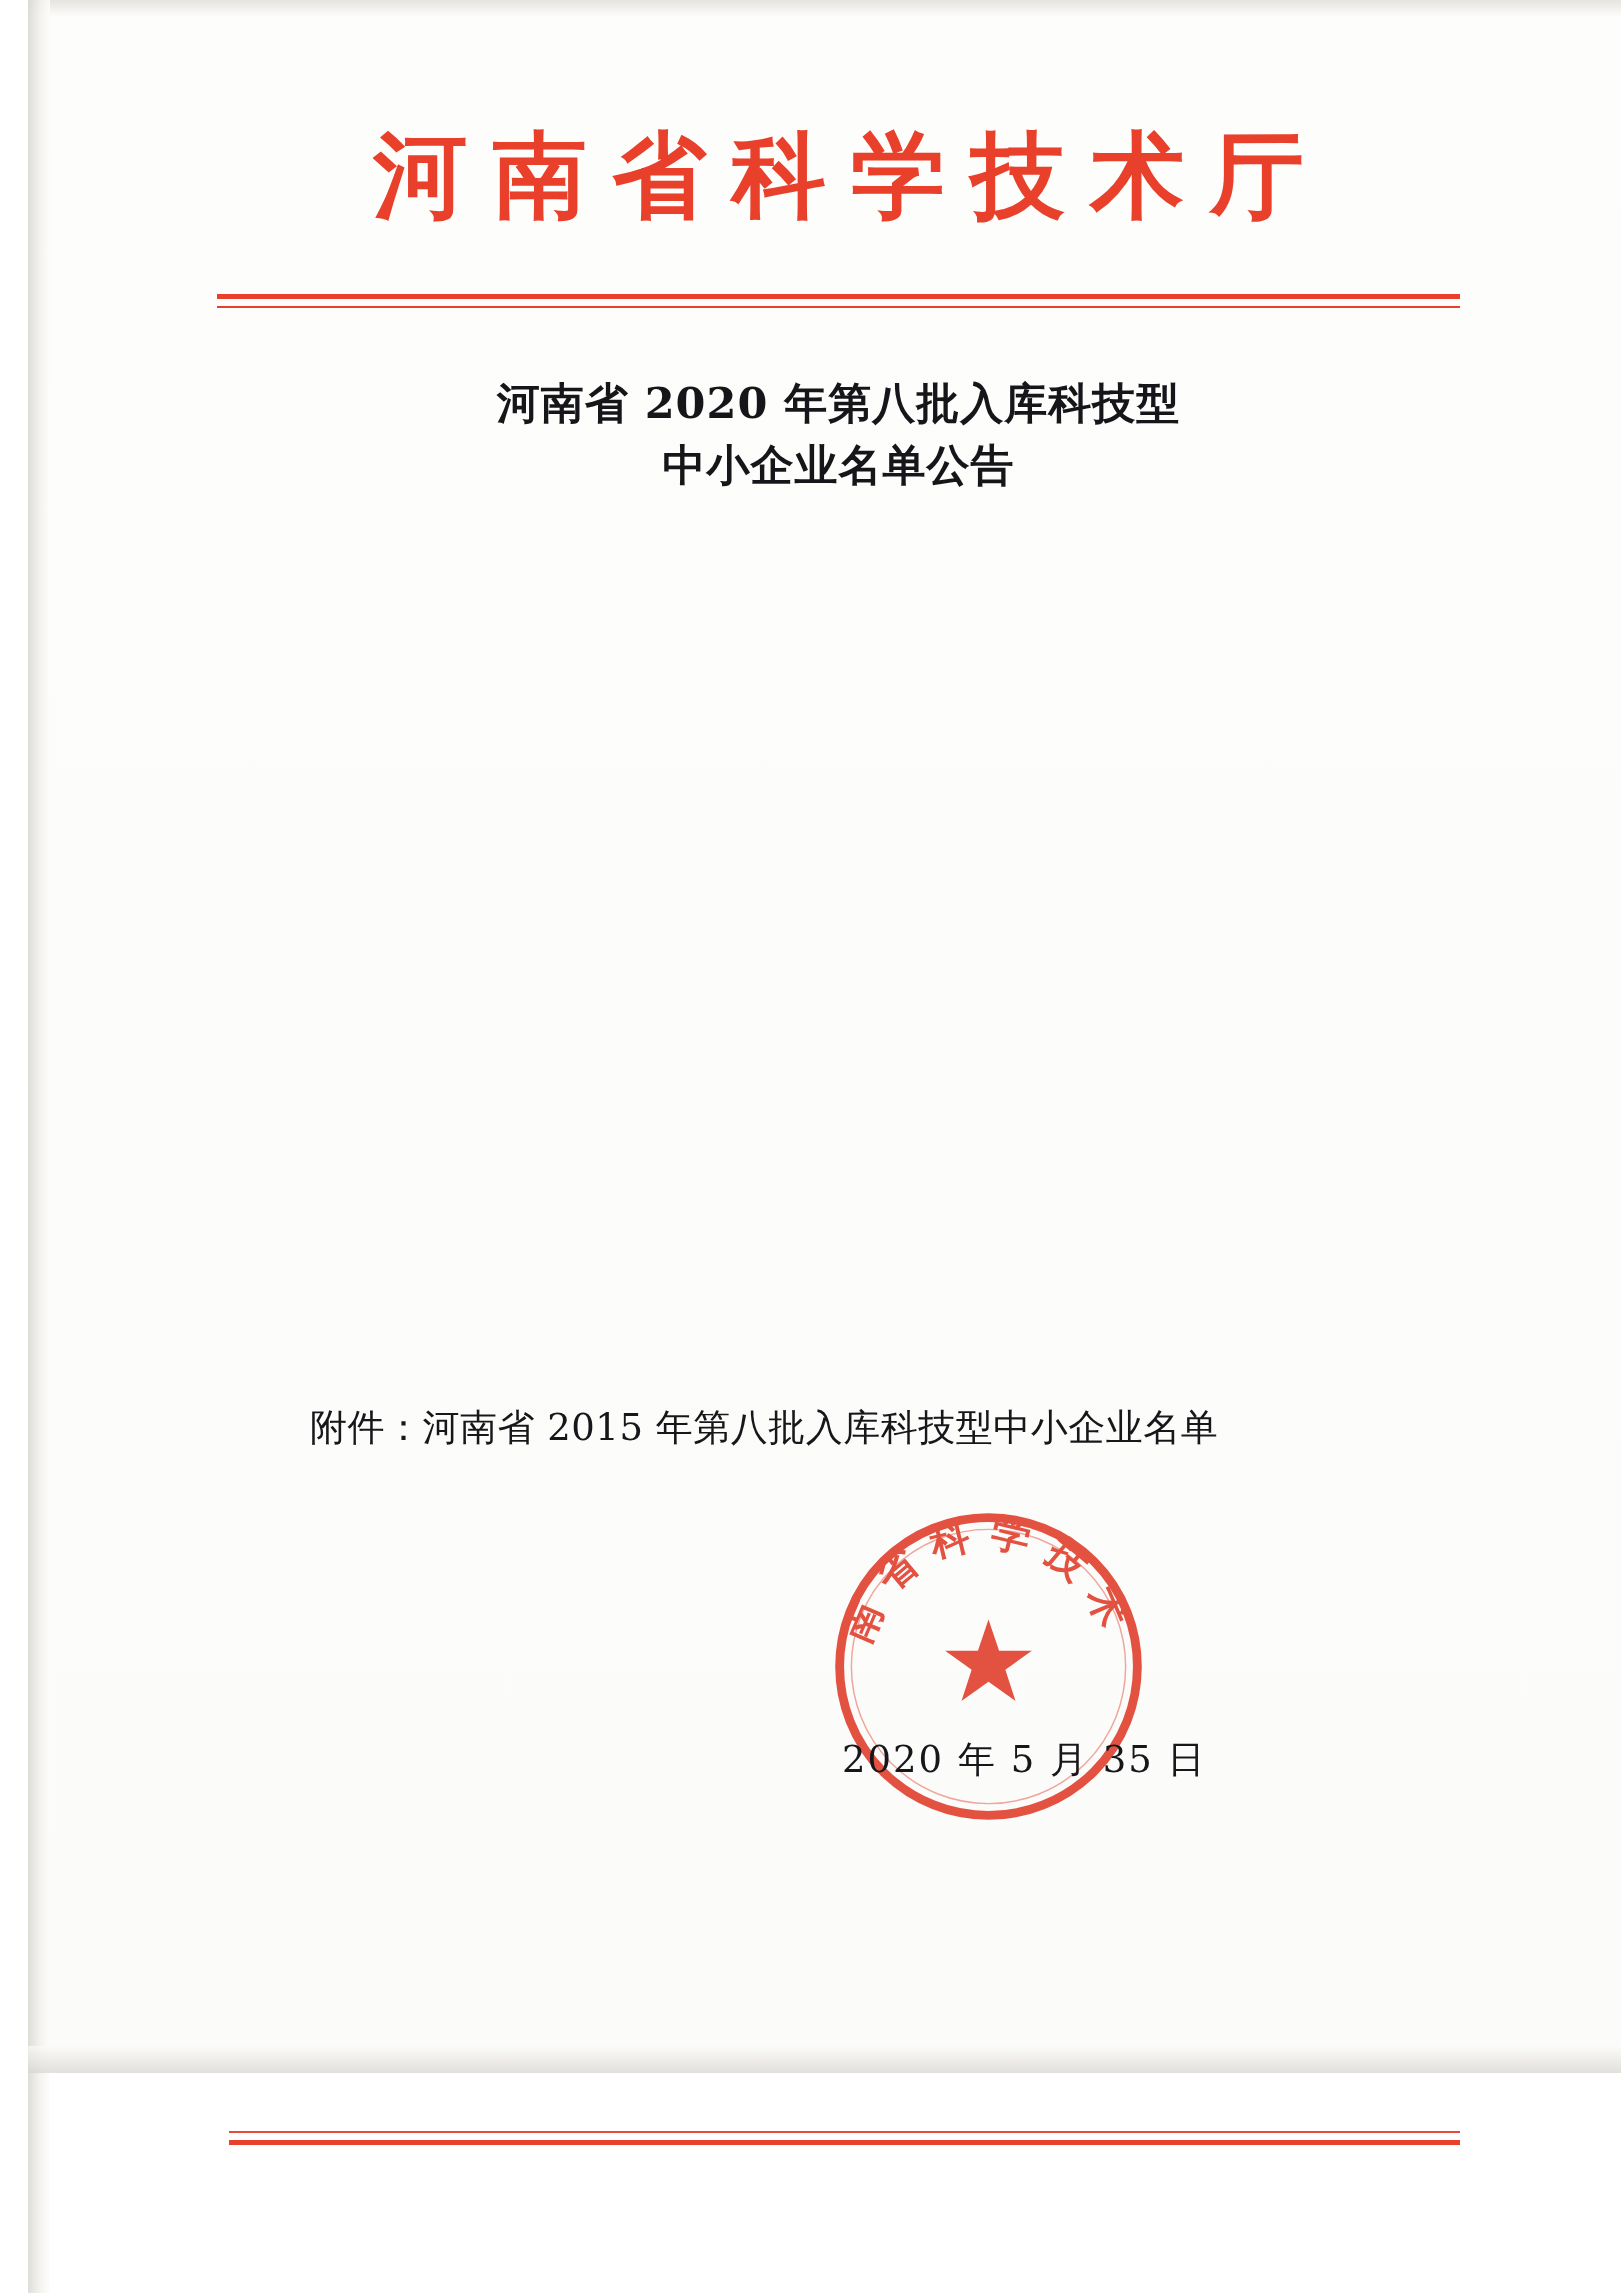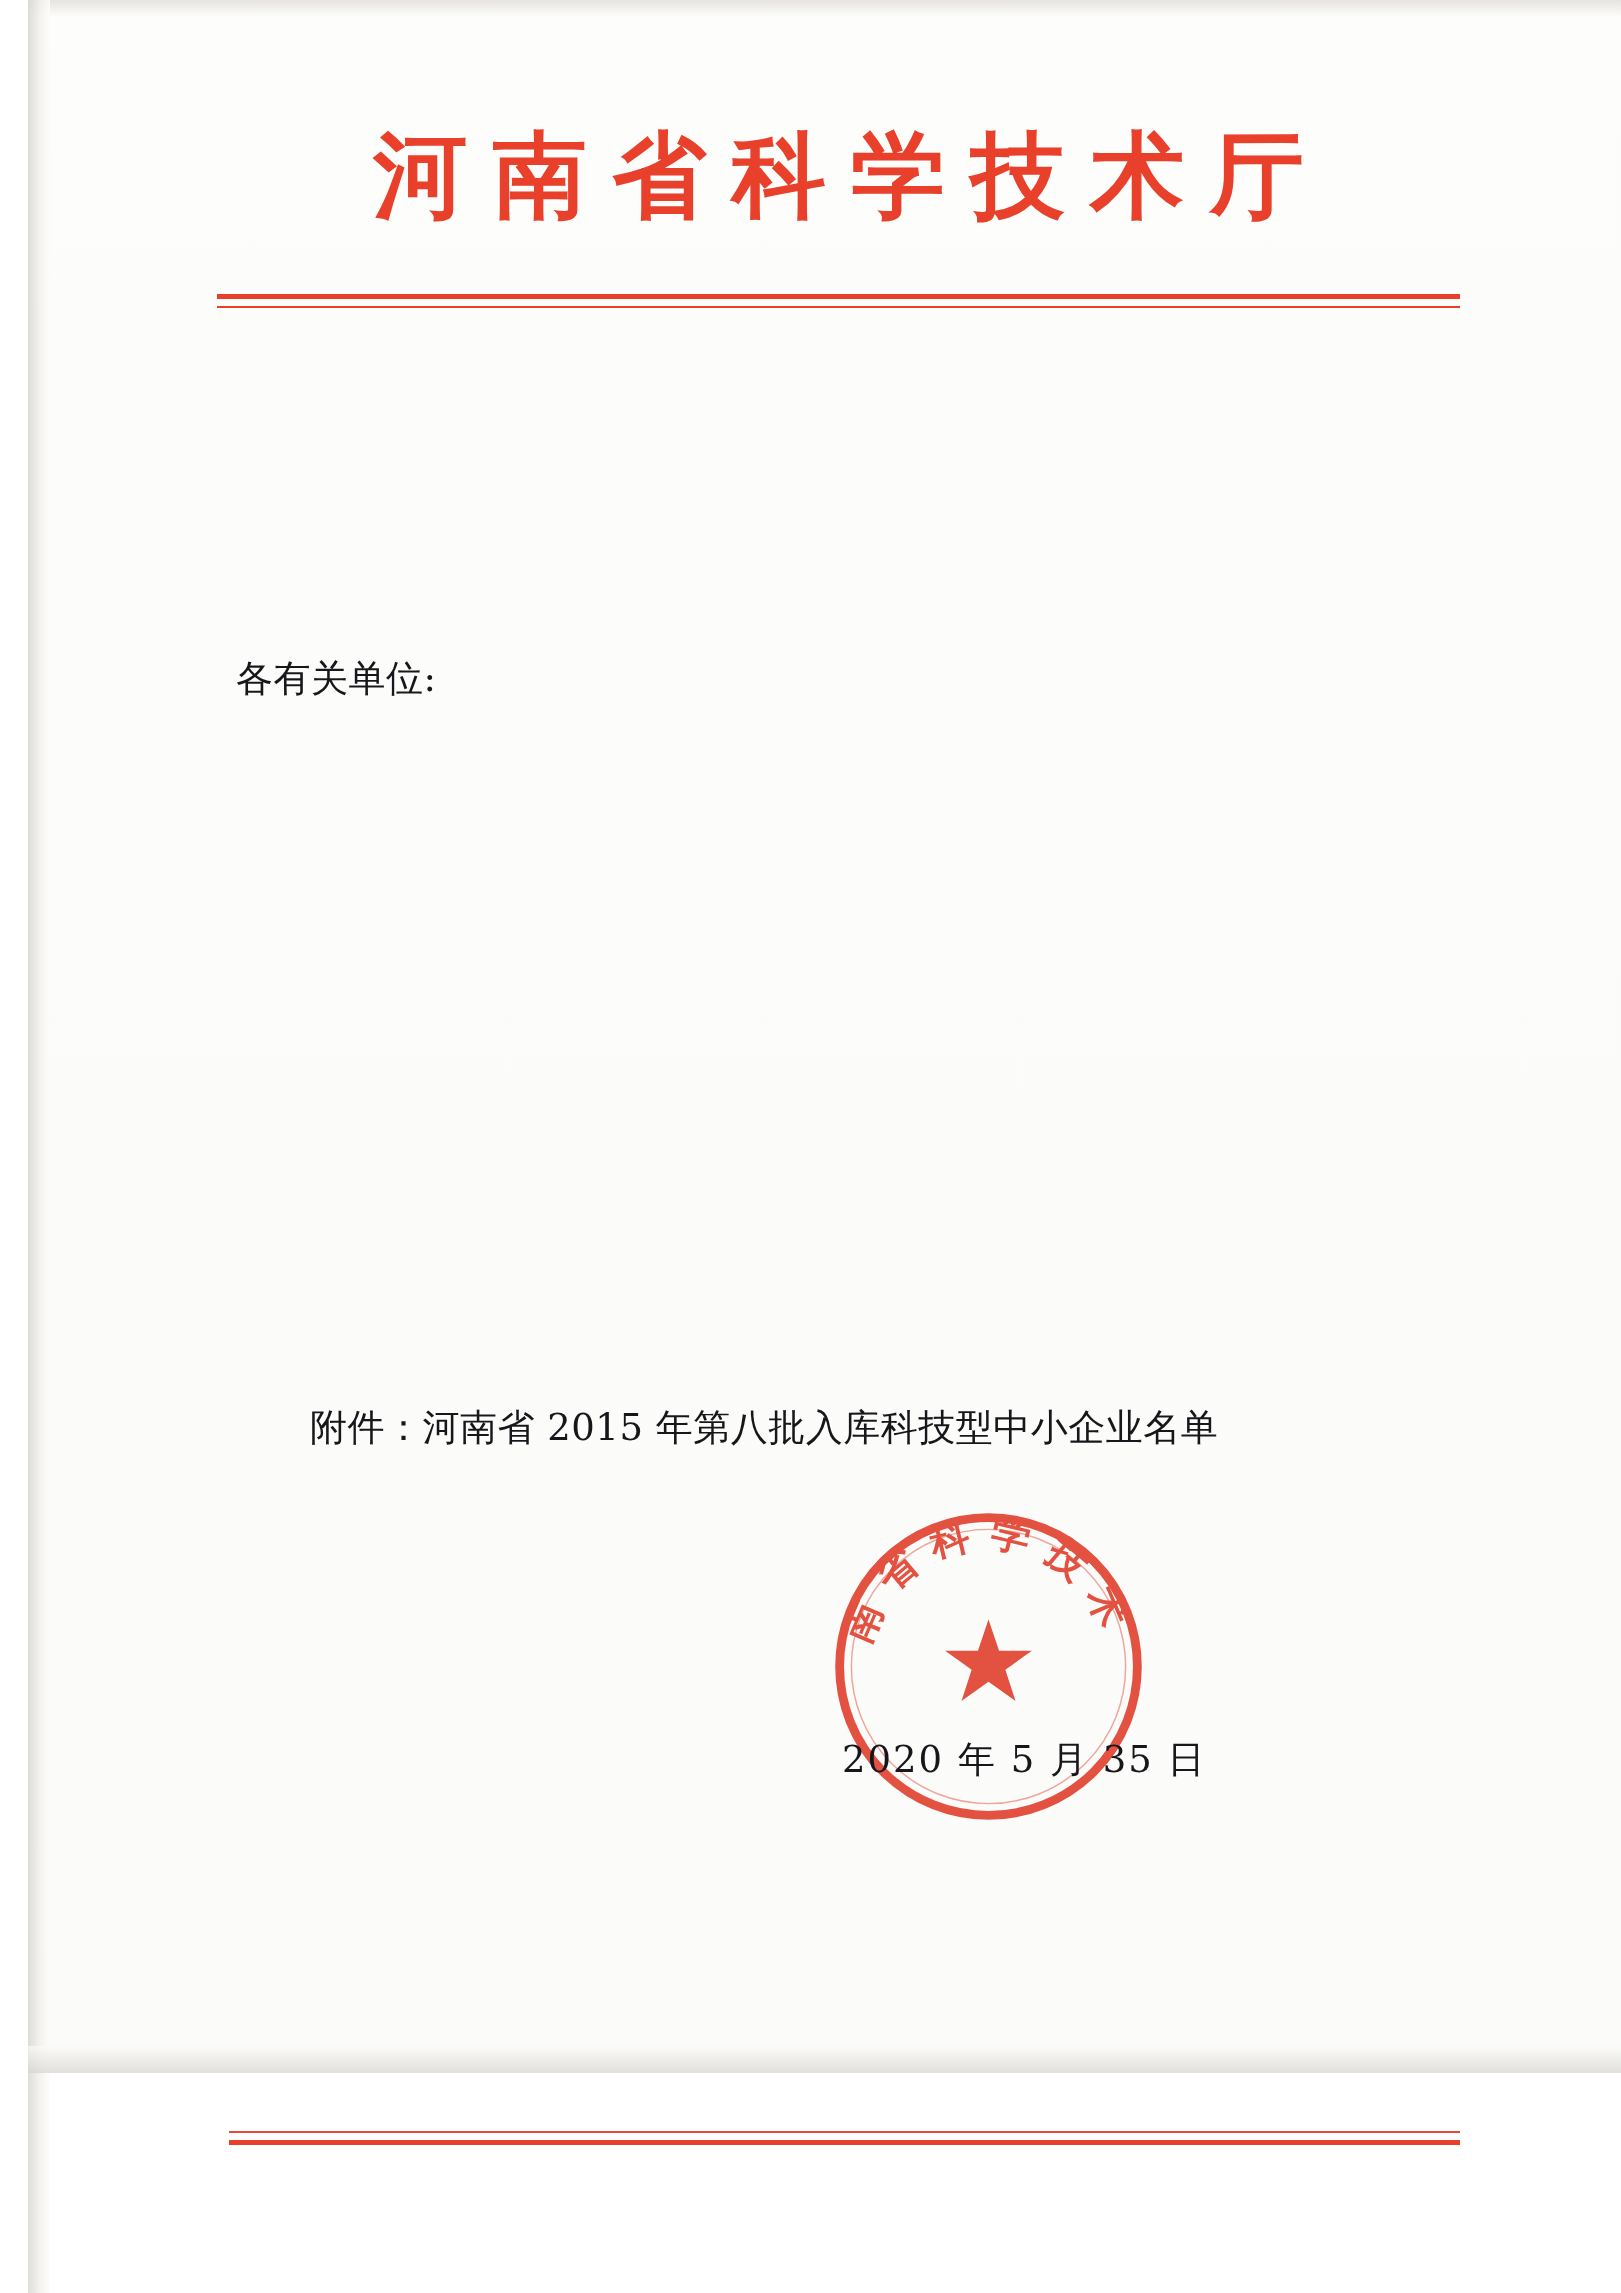--- a/index.html
+++ b/index.html
@@ -182,23 +182,26 @@
 
   <div class="letterhead">
     <div class="letterhead-title">河南省科学技术厅</div>
   </div>
 
   <div class="rule-wrap">
     <div class="rule-thick"></div>
     <div class="rule-thin"></div>
   </div>
 
+  <div class="doc-title">
+    <div>河南省 2020 年第八批入库科技型</div>
+    <div>中小企业名单公告</div>
+  </div>
 
   <div class="body-block">
-    <p class="salutation">各有关单位:</p>
   </div>
 
   <div class="attachment">附件：河南省 2015 年第八批入库科技型中小企业名单</div>
 
   <div class="seal">
     <svg width="333" height="333" viewBox="0 0 340 340" xmlns="http://www.w3.org/2000/svg">
       <defs>
         <path id="sealArc" d="M 48,170 A 122,122 0 1 1 292,170" fill="none"></path>
       </defs>
       <g opacity="0.88">

